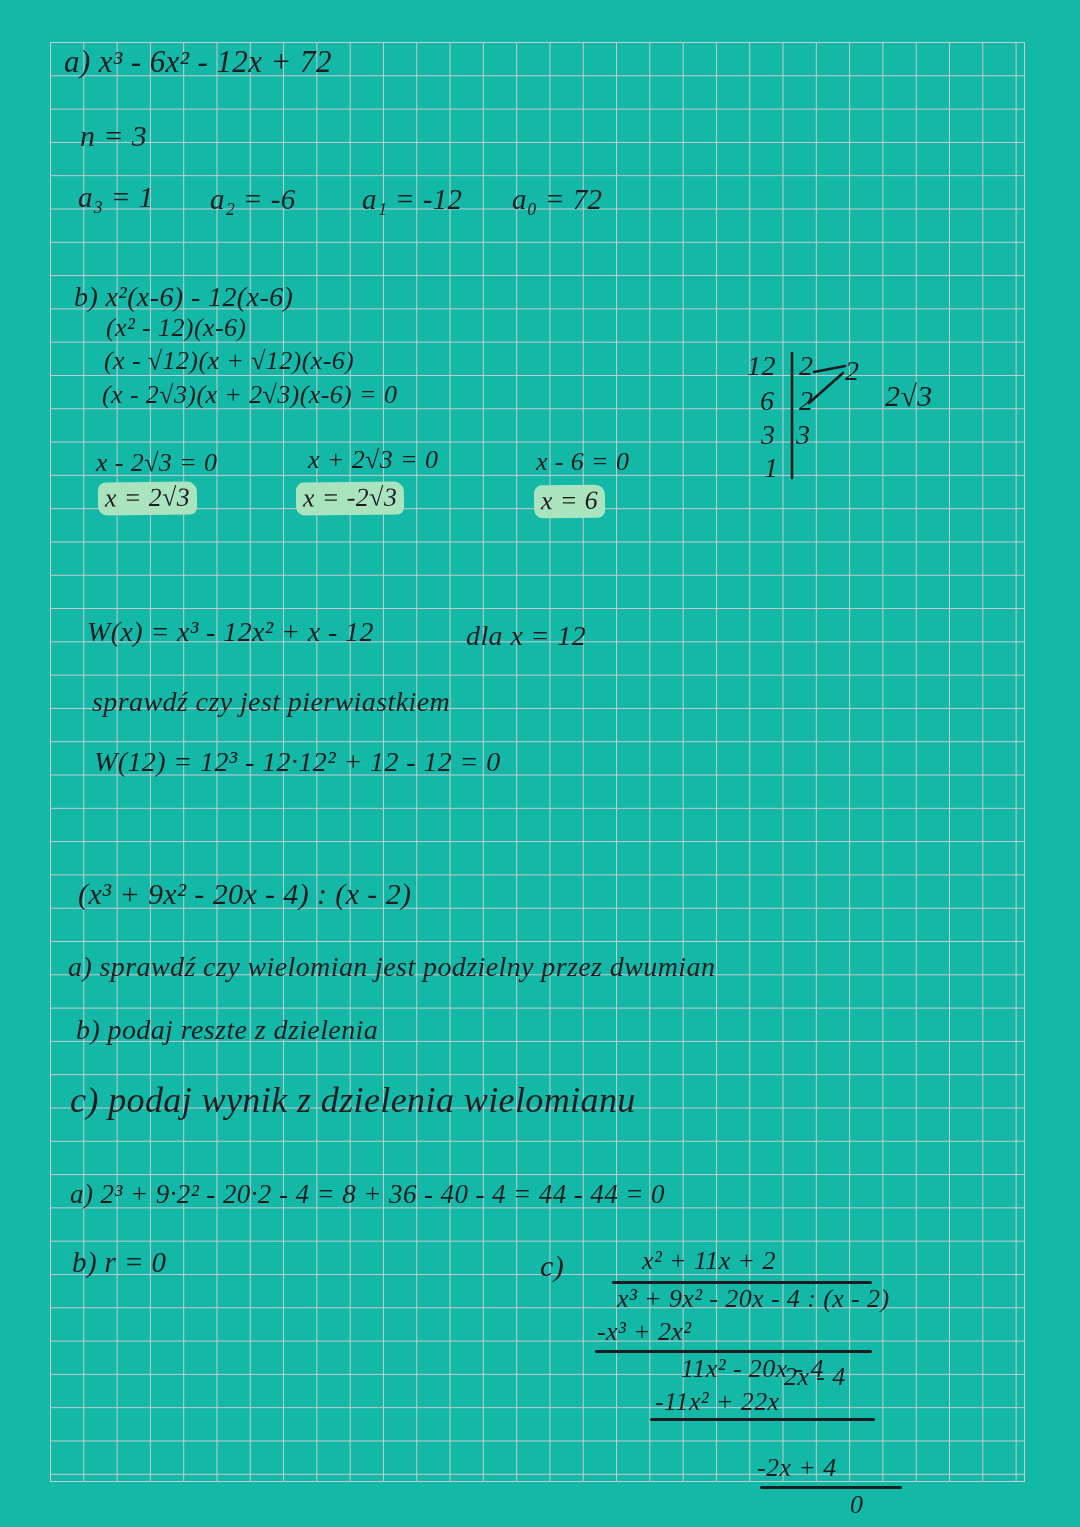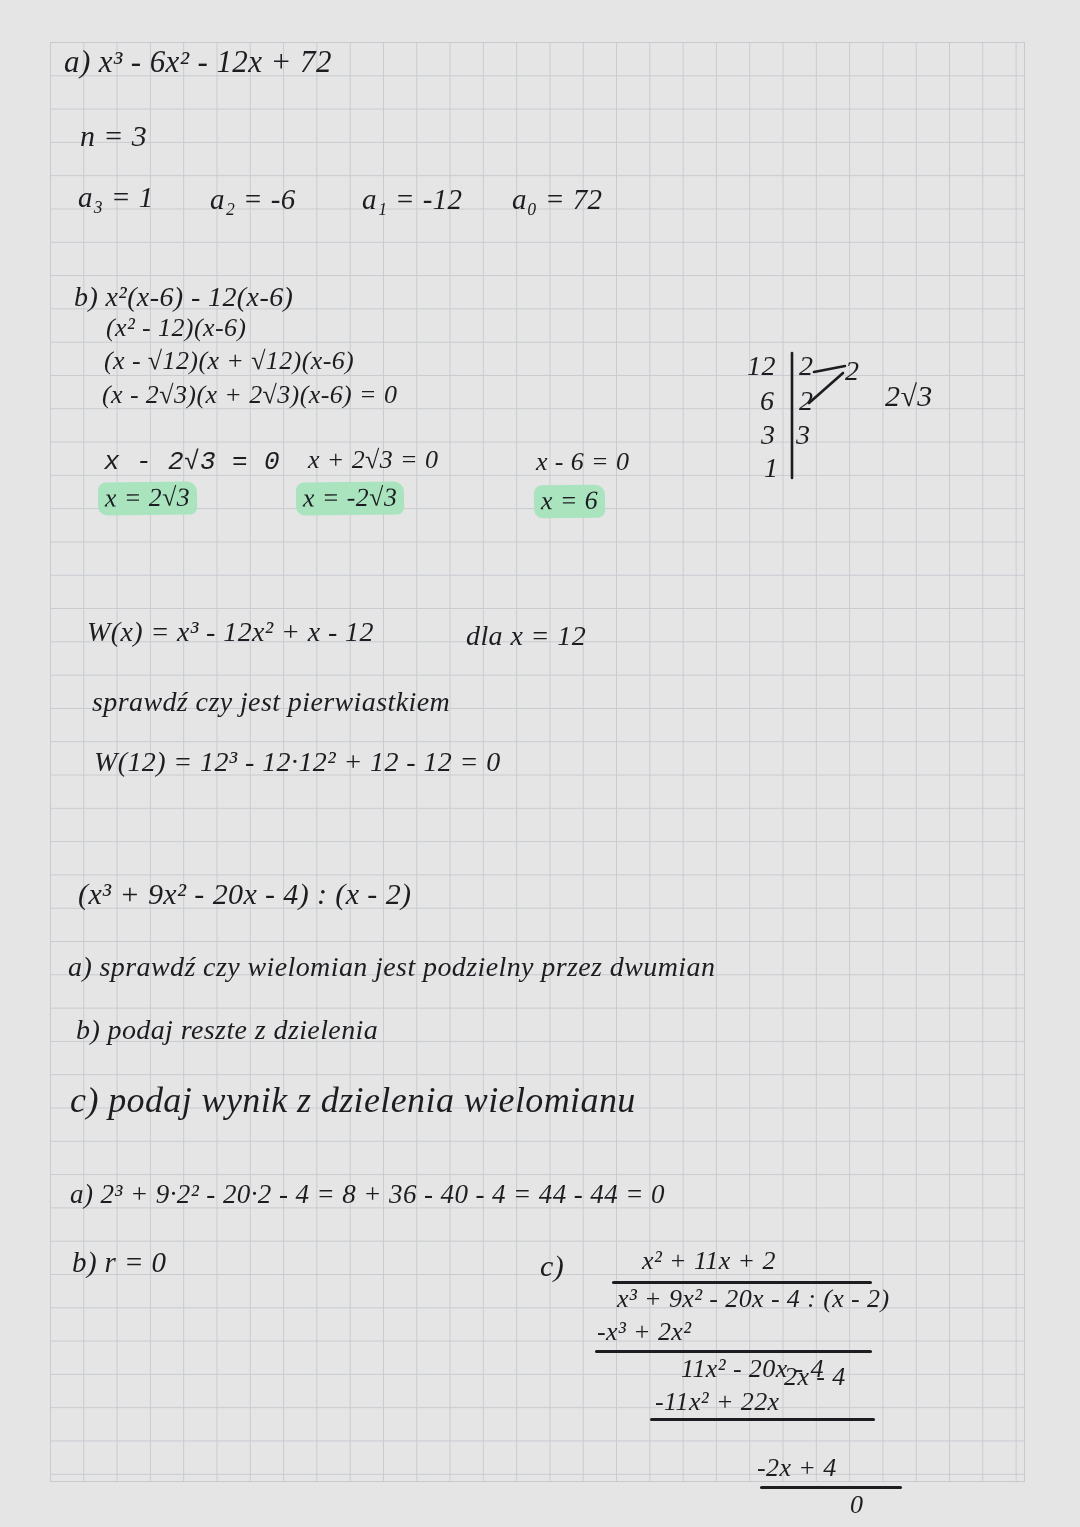--- a/index.html
+++ b/index.html
@@ -1,20 +1,20 @@
 <!DOCTYPE html>
 <html><head>
 <meta charset="utf-8">
 <style>
   * { margin:0; padding:0; box-sizing:border-box; }
   html,body { background:#ffffff; }
   .page {
     position:relative;
     width:1080px; height:1527px;
-    background:#e5e5e5;
+    background:#14b8a6;
     overflow:hidden;
     font-family:"Liberation Serif","DejaVu Serif",serif;
   }
   .grid-paper {
     position:absolute;
     left:50px; top:42px;
     width:975px; height:1440px;
     background-image:
       linear-gradient(to right, #c7cbd0 1px, transparent 1px),
       linear-gradient(to bottom, #c7cbd0 1px, transparent 1px);
@@ -73,21 +73,21 @@
   <div class="hw" style="left:747px; top:350px; font-size:28px;">12</div>
   <div class="hw" style="left:760px; top:385px; font-size:28px;">6</div>
   <div class="hw" style="left:761px; top:419px; font-size:28px;">3</div>
   <div class="hw" style="left:764px; top:452px; font-size:28px;">1</div>
   <div class="hw" style="left:799px; top:350px; font-size:28px;">2</div>
   <div class="hw" style="left:799px; top:385px; font-size:28px;">2</div>
   <div class="hw" style="left:796px; top:419px; font-size:28px;">3</div>
   <div class="hw" style="left:845px; top:355px; font-size:28px;">2</div>
   <div class="hw" style="left:885px; top:379px; font-size:30px;">2√3</div>
 
-  <div class="hw" style="left:104px; top:448px; font-size:26px;font-family:Liberation Mono, monospace;">x - 2√3 = 0</div>
+  <div class="hw" style="left:96px; top:448px; font-size:26px;">x - 2√3 = 0</div>
   <div class="hw" style="left:308px; top:445px; font-size:26px;">x + 2√3 = 0</div>
   <div class="hw" style="left:536px; top:447px; font-size:26px;">x - 6 = 0</div>
 
   <div class="hw" style="left:98px; top:482px; font-size:26px;">
     <span class="hl">x = 2√3</span>
   </div>
   <div class="hw" style="left:296px; top:482px; font-size:26px;">
     <span class="hl">x = -2√3</span>
   </div>
   <div class="hw" style="left:534px; top:485px; font-size:26px;">

